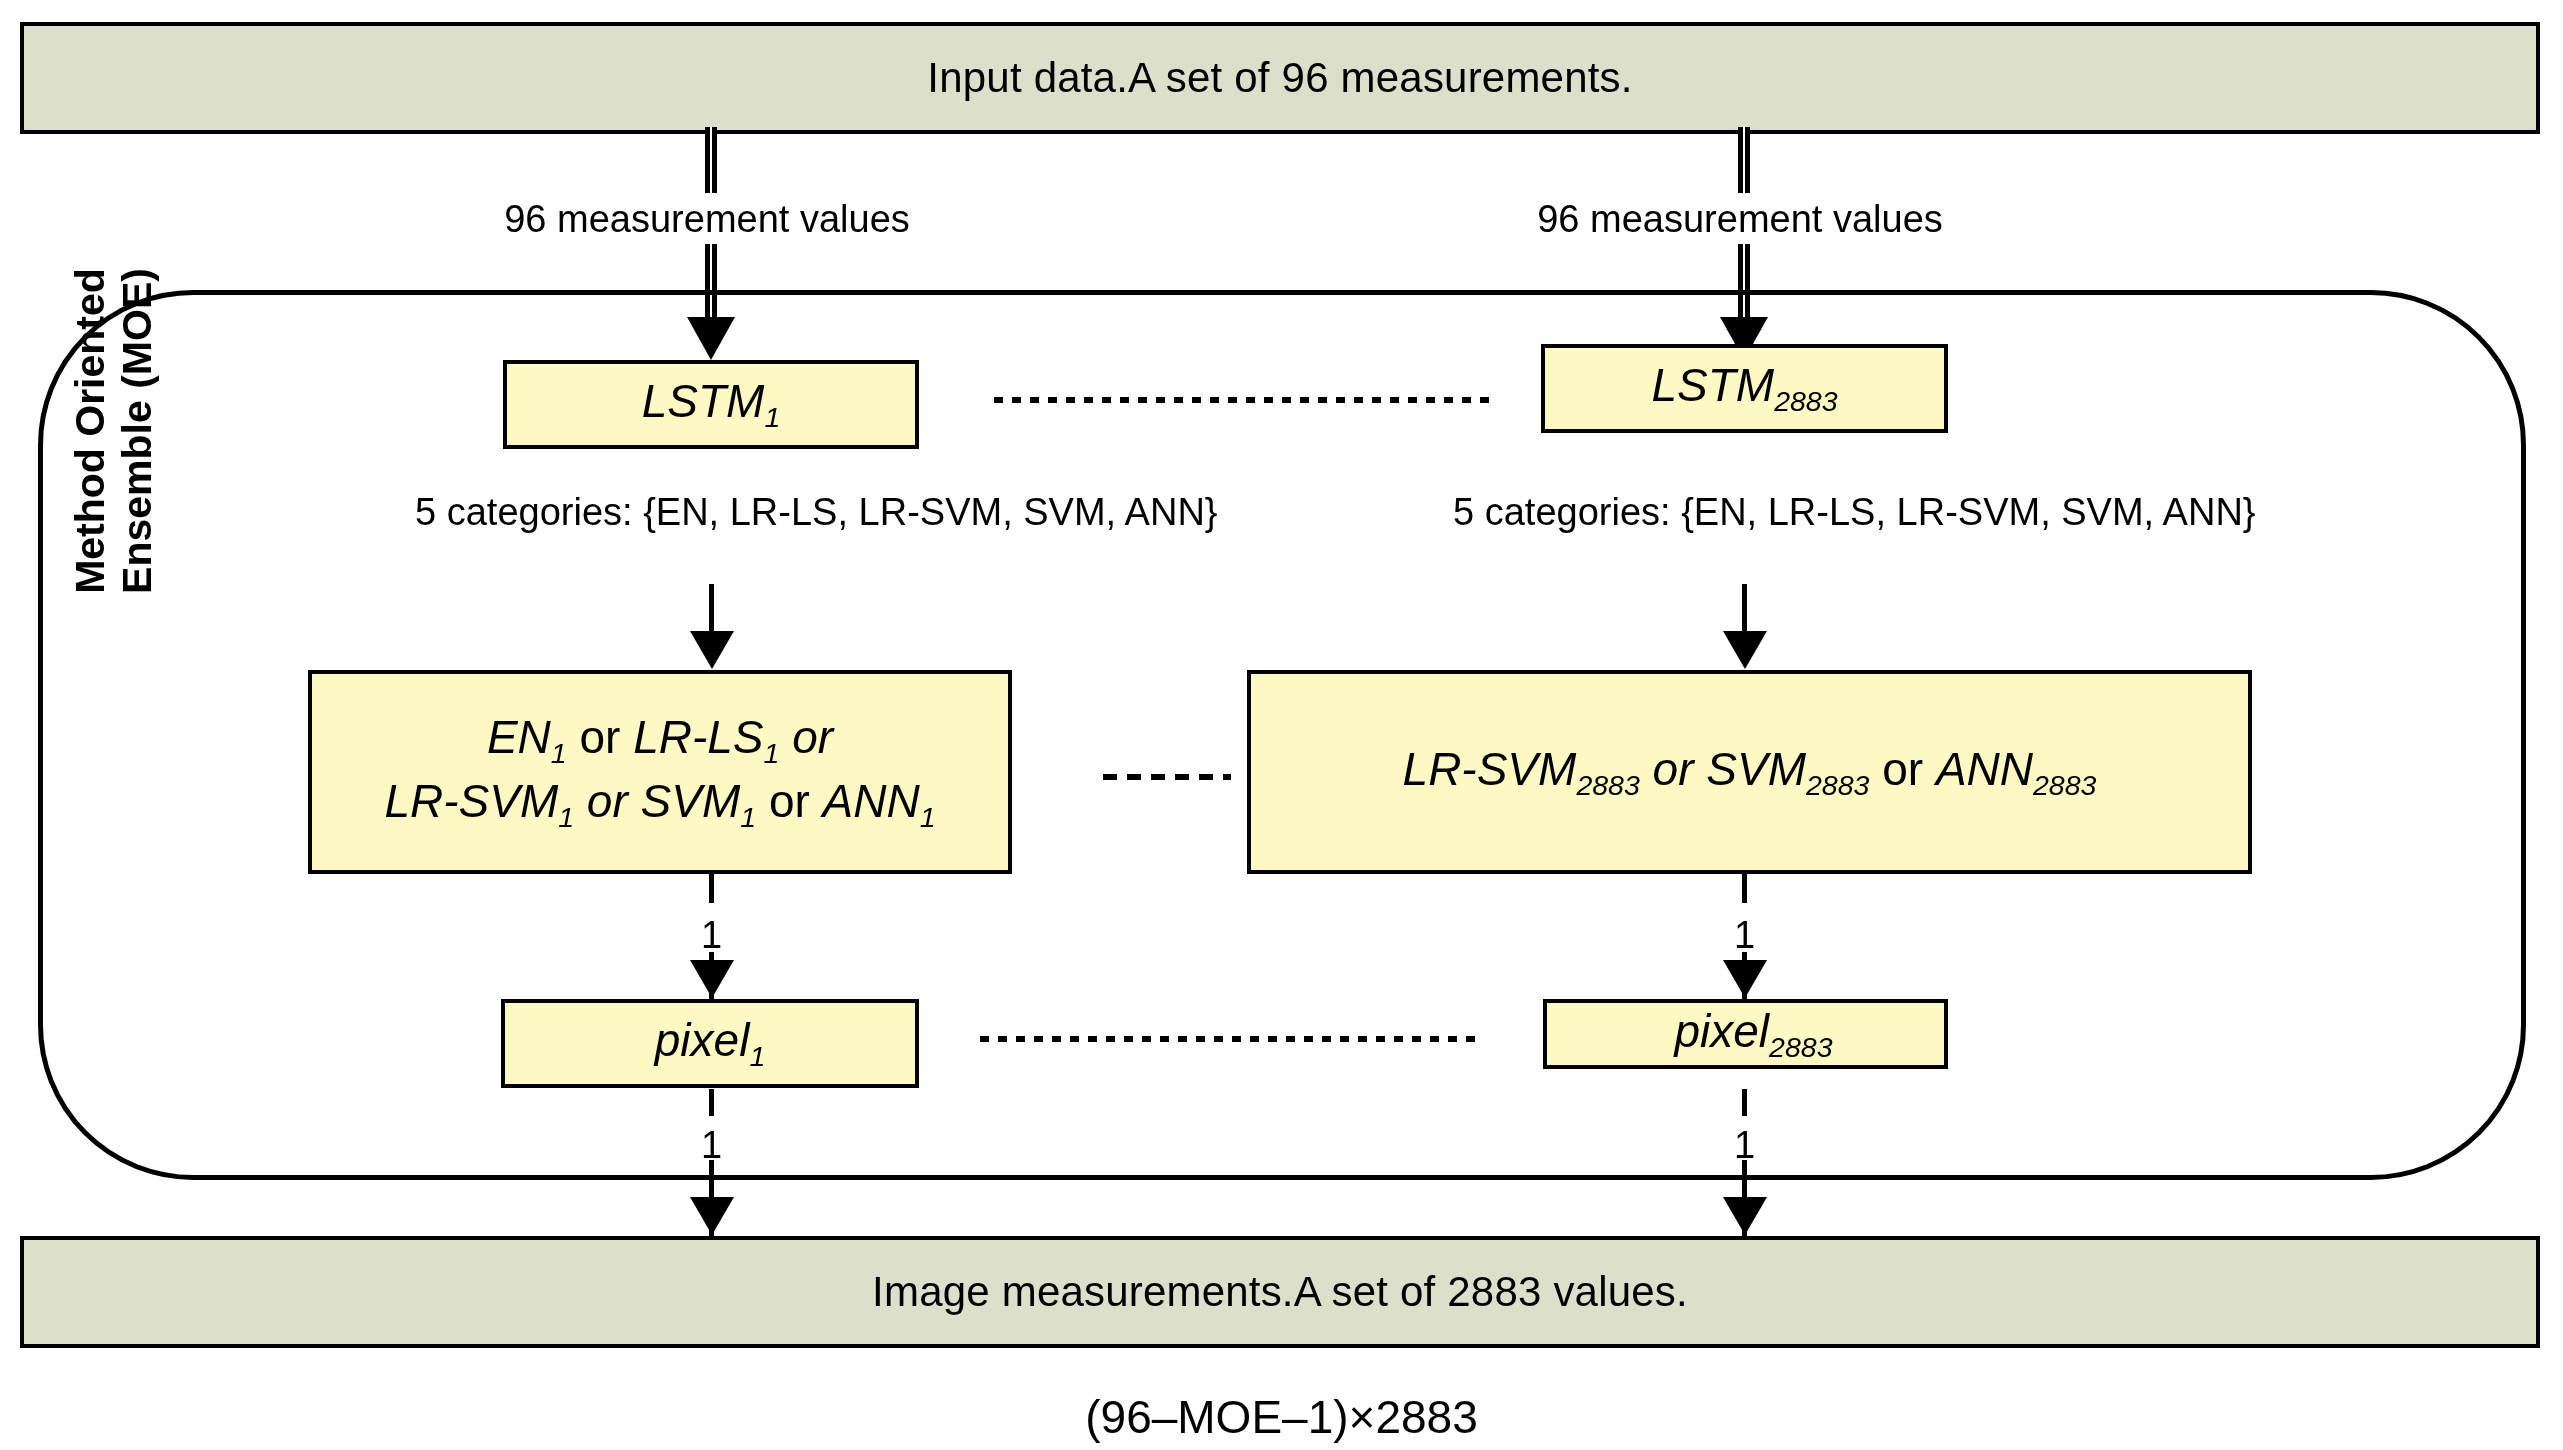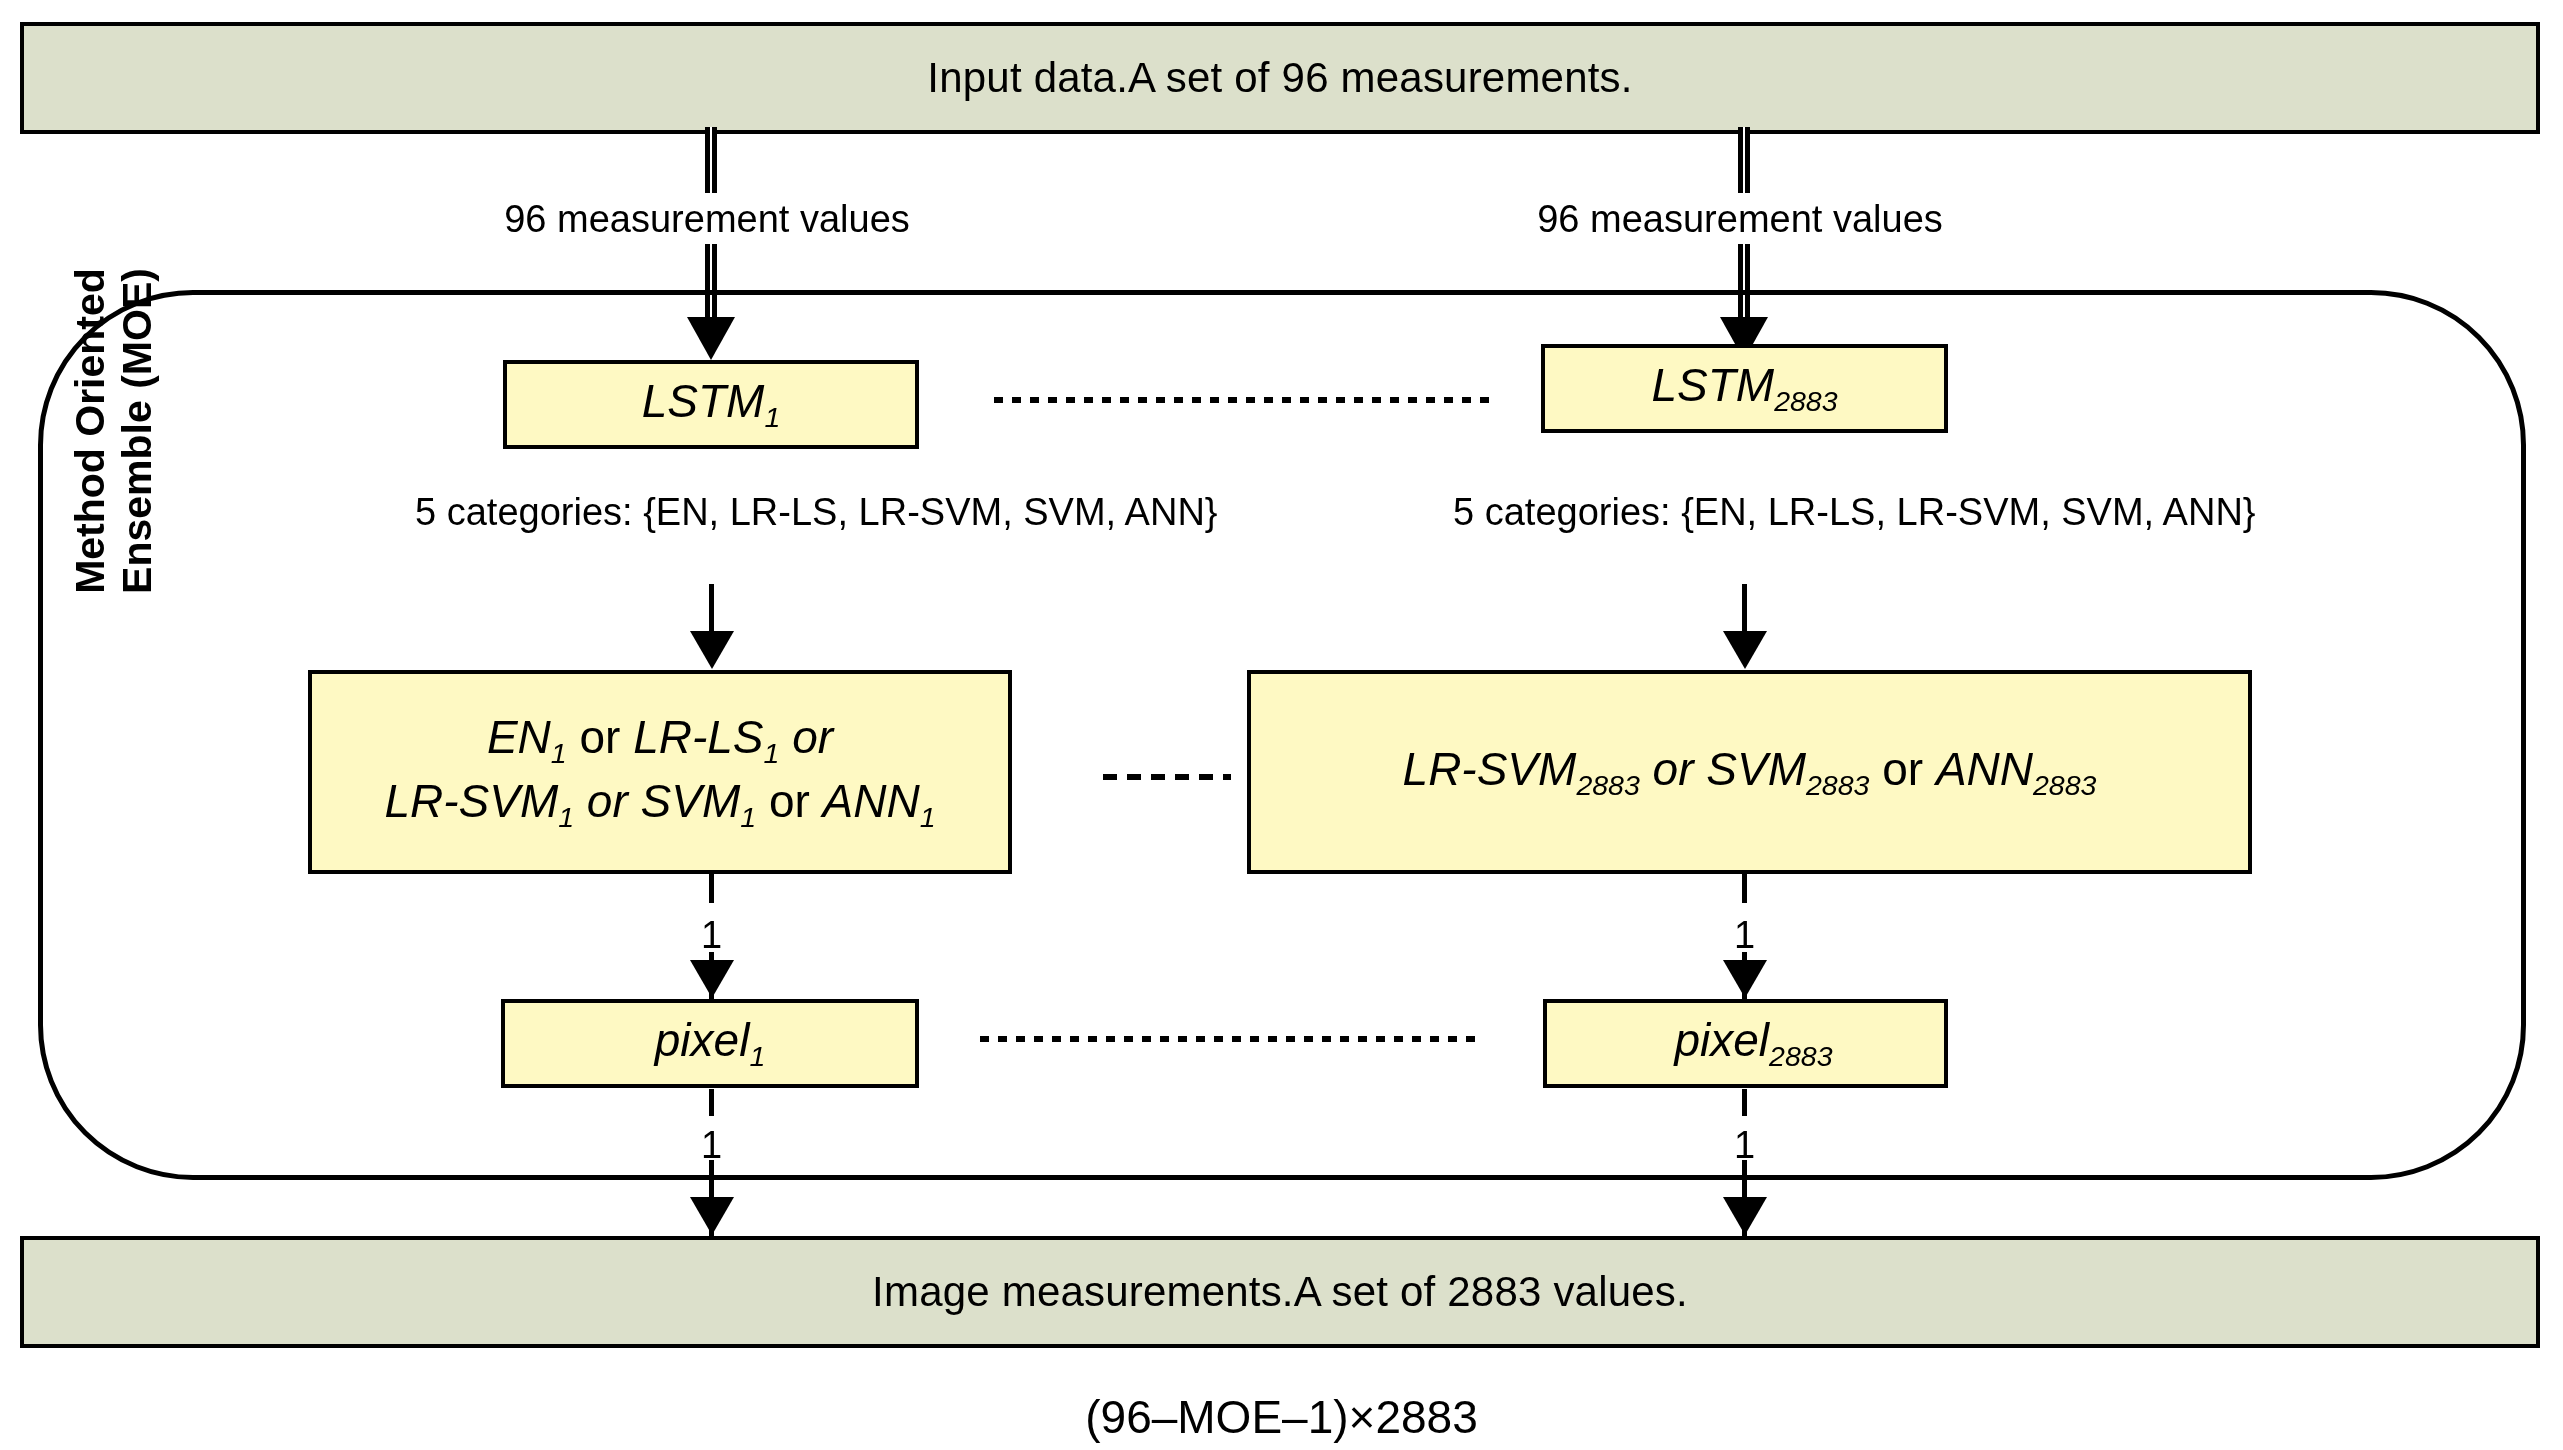--- a/index.html
+++ b/index.html
@@ -33,21 +33,21 @@
         display:flex;align-items:center;justify-content:center;text-align:center;}
   .node .ln{display:block;}
   .it{font-style:italic;}
   .sub{font-size:0.62em;vertical-align:sub;font-style:italic;}
 
   #lstm1 {left:503px; top:360px; width:416px; height:89px; font-size:46px;}
   #lstm2883{left:1541px;top:344px; width:407px; height:89px; font-size:46px;}
   #ens1  {left:308px; top:670px; width:704px; height:204px; font-size:46px; line-height:1.30;}
   #ens2883{left:1247px;top:670px;width:1005px;height:204px; font-size:46px; line-height:1.30;}
   #pixel1{left:501px; top:999px;width:418px; height:89px; font-size:46px;}
-  #pixel2883{left:1543px;top:999px;width:405px;height:89px; font-size:46px;padding-left:16px;}
+  #pixel2883{left:1543px;top:999px;width:405px;height:70px; font-size:46px;padding-left:16px;}
 
   
   .vline{position:absolute;width:4.6px;background:#000;}
   .vline.dbl{width:12px;background:
      linear-gradient(to right,#000 0 4.6px,#fff 4.6px 7.3px,#000 7.3px 12px);}
   .arrowhead{position:absolute;width:0;height:0;
              border-left:24.6px solid transparent;border-right:24.6px solid transparent;
              border-top:43px solid #000;}
   .arrowhead.small{border-left-width:22px;border-right-width:22px;border-top-width:38px;}
 

